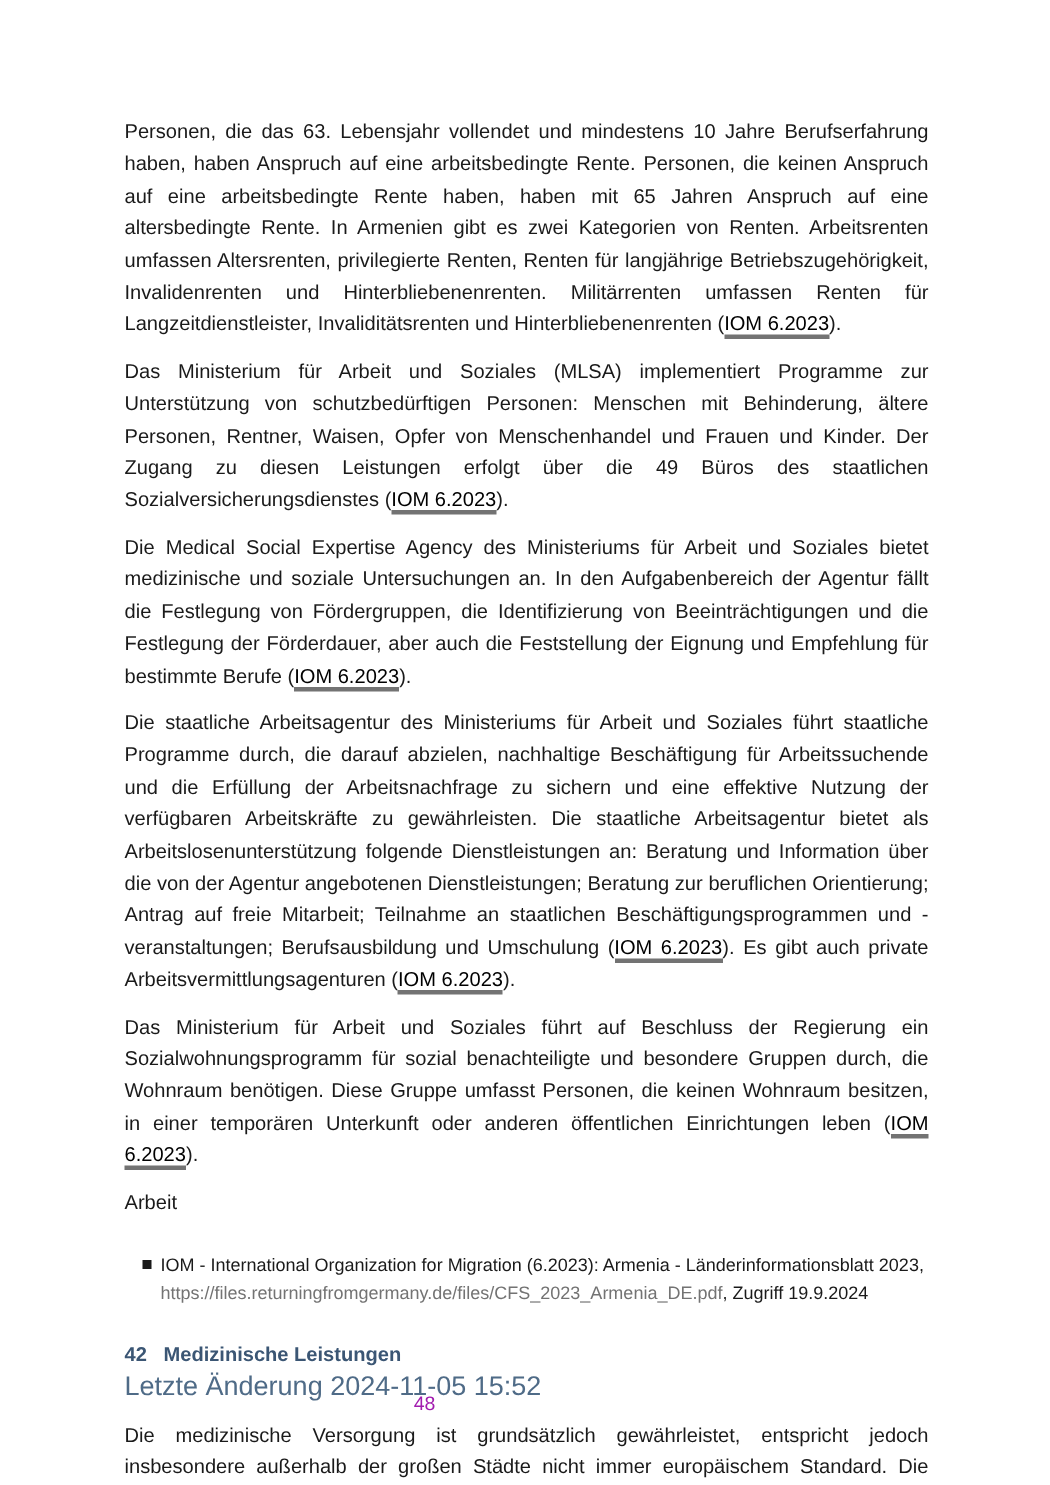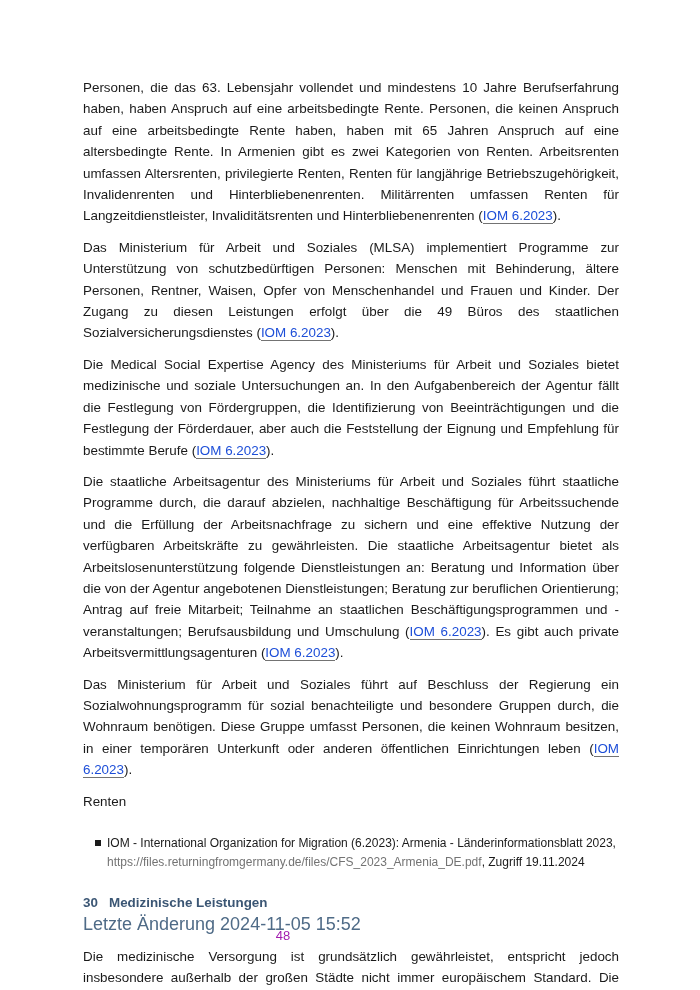--- a/index.html
+++ b/index.html
@@ -1,20 +1,20 @@
 <!DOCTYPE html>
 <html><head>
   <meta charset="utf-8">
   <style>
     html, body { margin: 0; padding: 0; background: #ffffff; }
     body { width: 700px; height: 990px; position: relative; overflow: hidden;
       font-family: "Liberation Sans", sans-serif; color: #1a1a1a; }
     .page { position: absolute; left: 83px; top: 77px; width: 536px; }
     p.body { margin: 0 0 10px 0; font-size: 13.4px; line-height: 21.4px; text-align: justify; hyphens: manual; }
-    .cite { text-decoration: none; border-bottom: 1px solid #737373; color: #1d4ed8; }
+    .cite { text-decoration: none; border-bottom: 3px solid #737373; color: #000000; }
     .quelle { margin: 0 0 22px 0; font-size: 13.4px; line-height: 21px; }
     ul.sources { list-style: none; margin: 0 0 20px 0; padding: 0 0 0 12px; }
     ul.sources li { position: relative; padding-left: 12px; font-size: 12px; line-height: 19px; }
     .bullet { position: absolute; left: 0; top: 6px; width: 6px; height: 6px; background: #1a1a1a; }
     a.url { color: #737373; text-decoration: none; }
     .section-head { margin: 0; font-size: 13.4px; font-weight: bold; color: #3b5674; line-height: 22px; }
     .section-num { display: inline-block; width: 26px; }
     .last-change { margin: 0 0 12px 0; font-size: 18px; color: #4f6b87; line-height: 20px; }
     .page-number { position: absolute; top: 928px; left: 0; width: 566px; text-align: center; font-size: 13px; color: #a21caf; }
   </style>
@@ -25,28 +25,28 @@
   <p class="body"><span>Personen, die das 63. Lebensjahr vollendet und mindestens 10 Jahre Berufserfahrung haben, haben Anspruch auf eine arbeitsbedingte Rente. Personen, die keinen Anspruch auf eine ar­beitsbedingte Rente haben, haben mit 65 Jahren Anspruch auf eine altersbedingte Rente. In Armenien gibt es zwei Kategorien von Renten. Arbeitsrenten umfassen Altersrenten, privile­gierte Renten, Renten für langjährige Betriebszugehörigkeit, Invalidenrenten und Hinterblie­benenrenten. Militärrenten umfassen Renten für Langzeitdienstleister, Invaliditätsrenten und Hinterbliebenenrenten (</span><a class="cite">IOM 6.2023</a><span>).</span></p>
 
   <p class="body"><span>Das Ministerium für Arbeit und Soziales (MLSA) implementiert Programme zur Unterstützung von schutzbedürftigen Personen: Menschen mit Behinderung, ältere Personen, Rentner, Waisen, Opfer von Menschenhandel und Frauen und Kinder. Der Zugang zu diesen Leistungen erfolgt über die 49 Büros des staatlichen Sozialversicherungsdienstes (</span><a class="cite">IOM 6.2023</a><span>).</span></p>
 
   <p class="body"><span>Die Medical Social Expertise Agency des Ministeriums für Arbeit und Soziales bietet medizinische und soziale Untersuchungen an. In den Aufgabenbereich der Agentur fällt die Festlegung von Fördergruppen, die Identifizierung von Beeinträchtigungen und die Festlegung der Förderdauer, aber auch die Feststellung der Eignung und Empfehlung für bestimmte Berufe (</span><a class="cite">IOM 6.2023</a><span>).</span></p>
 
   <p class="body"><span>Die staatliche Arbeitsagentur des Ministeriums für Arbeit und Soziales führt staatliche Program­me durch, die darauf abzielen, nachhaltige Beschäftigung für Arbeitssuchende und die Erfül­lung der Arbeitsnachfrage zu sichern und eine effektive Nutzung der verfügbaren Arbeitskräfte zu gewährleisten. Die staatliche Arbeitsagentur bietet als Arbeitslosenunterstützung folgende Dienstleistungen an: Beratung und Information über die von der Agentur angebotenen Dienst­leistungen; Beratung zur beruflichen Orientierung; Antrag auf freie Mitarbeit; Teilnahme an staat­lichen Beschäftigungsprogrammen und -veranstaltungen; Berufsausbildung und Umschulung (</span><a class="cite">IOM 6.2023</a><span>). Es gibt auch private Arbeitsvermittlungsagenturen (</span><a class="cite">IOM 6.2023</a><span>).</span></p>
 
   <p class="body"><span>Das Ministerium für Arbeit und Soziales führt auf Beschluss der Regierung ein Sozialwohnungs­programm für sozial benachteiligte und besondere Gruppen durch, die Wohnraum benötigen. Diese Gruppe umfasst Personen, die keinen Wohnraum besitzen, in einer temporären Unterkunft oder anderen öffentlichen Einrichtungen leben (</span><a class="cite">IOM 6.2023</a><span>).</span></p>
 
-  <p class="quelle">Renten</p>
+  <p class="quelle">Arbeit</p>
 
   <ul class="sources">
     <li>
       <span class="bullet"></span>
-      <span>IOM - International Organization for Migration (6.2023): Armenia - Länderinformationsblatt 2023, </span><a class="url">https://files.returningfromgermany.de/files/CFS_2023_Armenia_DE.pdf</a><span>, Zugriff 19.11.2024</span>
+      <span>IOM - International Organization for Migration (6.2023): Armenia - Länderinformationsblatt 2023, </span><a class="url">https://files.returningfromgermany.de/files/CFS_2023_Armenia_DE.pdf</a><span>, Zugriff 19.9.2024</span>
     </li>
   </ul>
 
-  <h2 class="section-head"><span class="section-num">30</span><span>Medizinische Leistungen</span></h2>
+  <h2 class="section-head"><span class="section-num">42</span><span>Medizinische Leistungen</span></h2>
   <p class="last-change">Letzte Änderung 2024-11-05 15:52</p>
 
   <p class="body"><span>Die medizinische Versorgung ist grundsätzlich gewährleistet, entspricht jedoch insbesondere außerhalb der großen Städte nicht immer europäischem Standard. Die Notfallversorgung ist in der Regel gegeben. In entlegenen Gebieten des Landes kann bei Krankheit oder Unfall nicht mit einer raschen und effizienten medizinische Betreuung gerechnet werden (</span></p>
 </div>
 
 <div class="page-number">48</div>
 
 </body></html>

